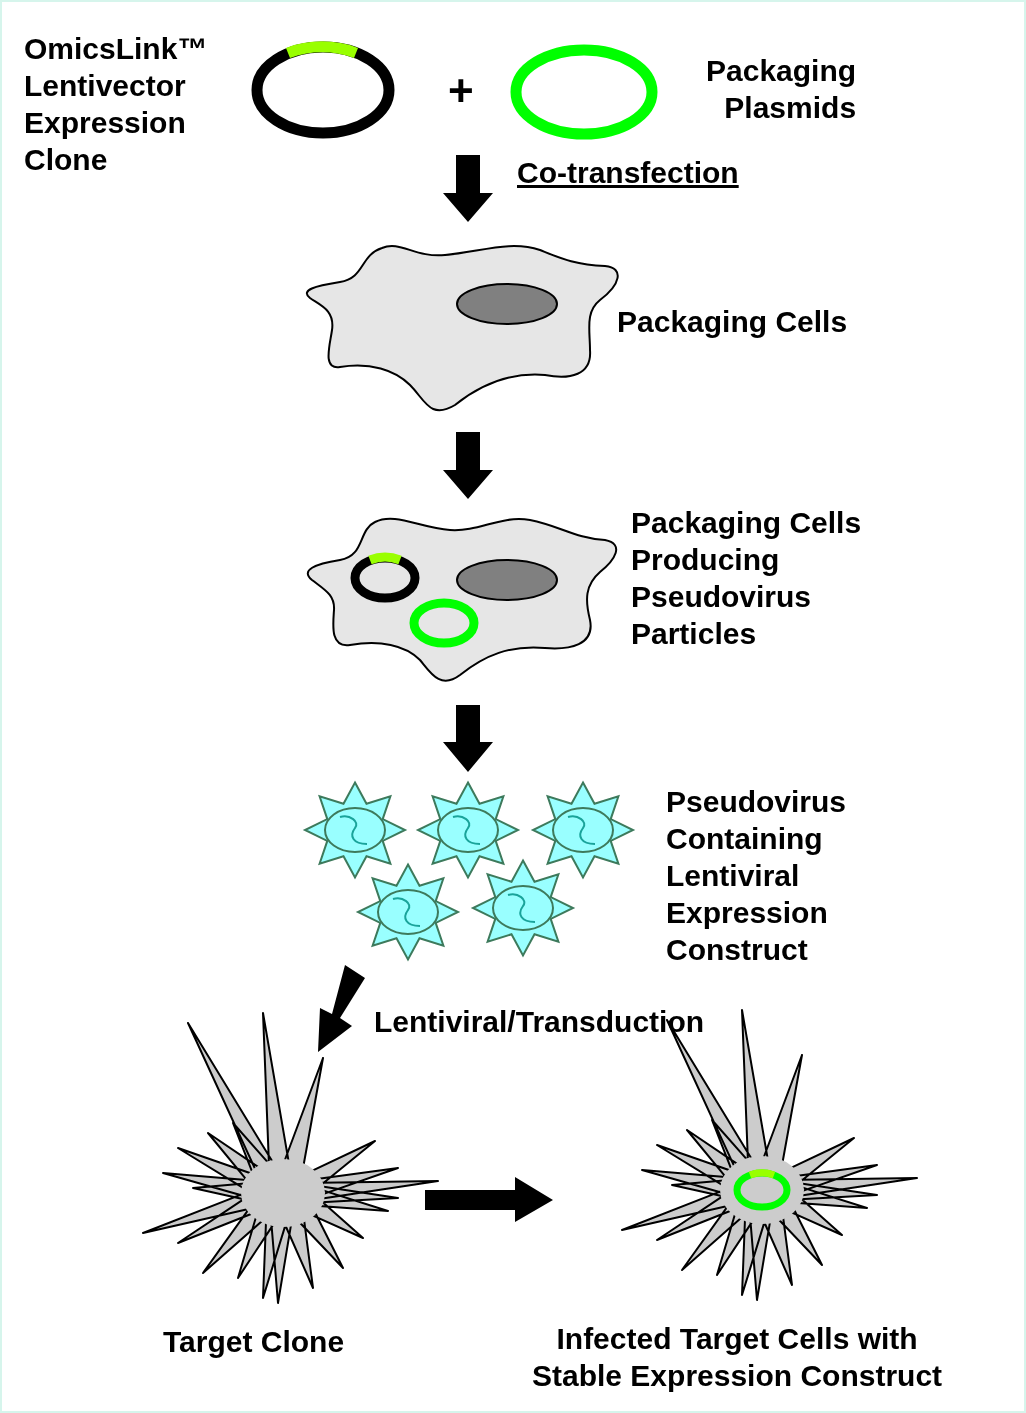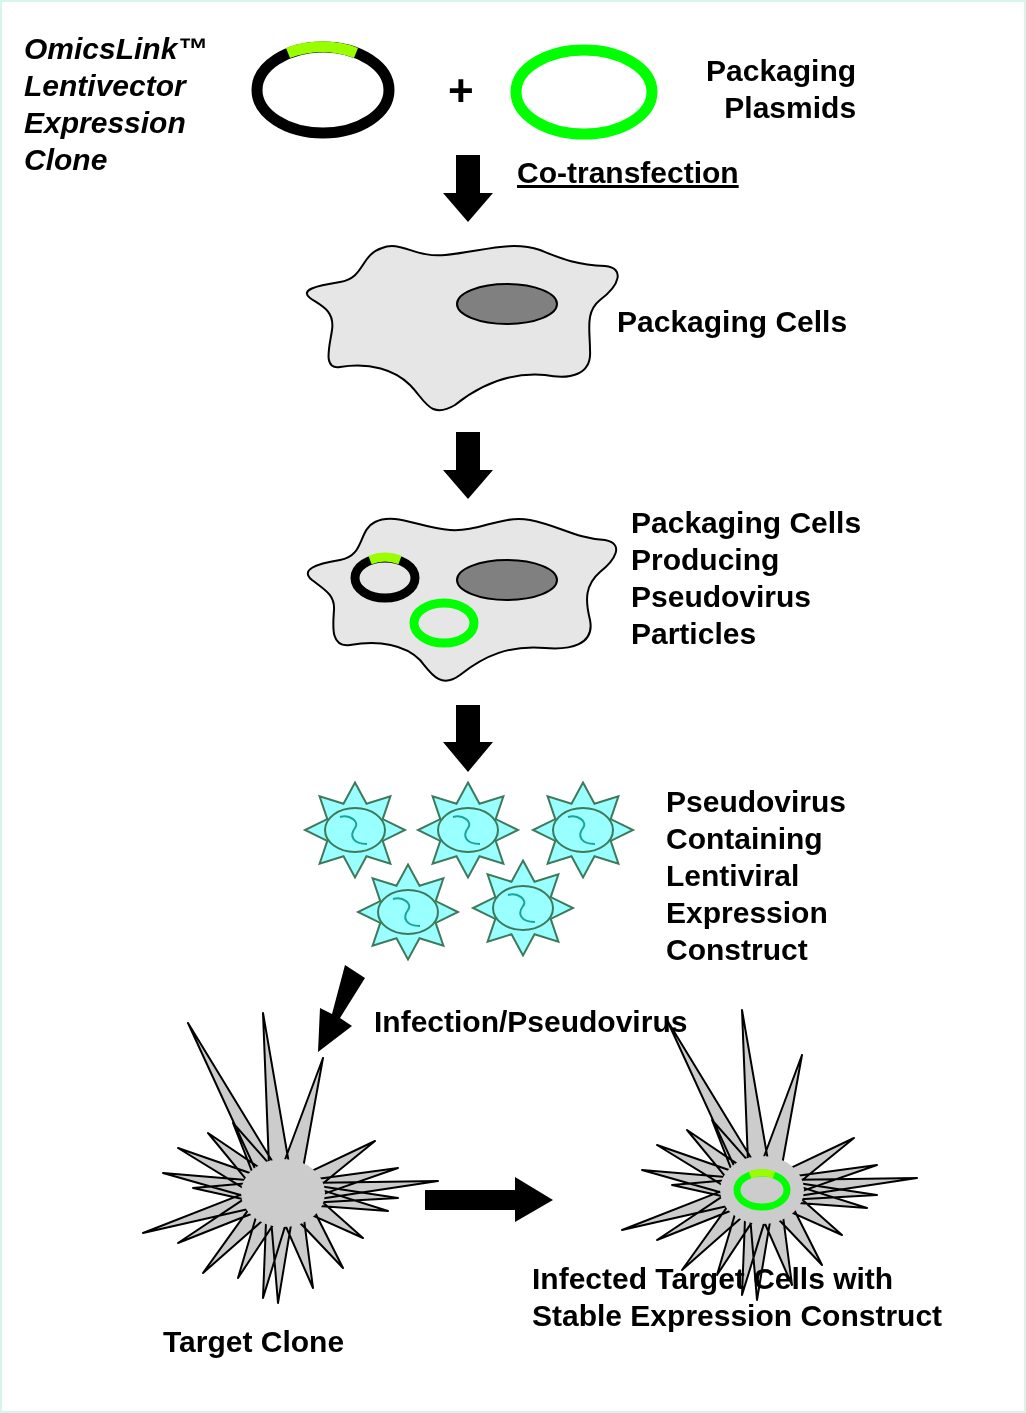--- a/index.html
+++ b/index.html
@@ -79,34 +79,34 @@
   <polygon points="425,1190 515,1190 515,1177 553,1200 515,1222 515,1210 425,1210" fill="#000"></polygon>
 
   <g id="infected-cell">
       <path d="M 734.5 1166.8 L 667 1020 L 751.7 1159.1 L 763.5 1158.0 L 802 1055 L 782.5 1162.5 L 790.9 1167.9 L 854 1138 L 800.6 1181.6 L 797.8 1175.7 L 877 1165 L 802.0 1191.1 L 799.9 1179.7 L 917 1178 L 801.4 1195.5 L 801.1 1183.4 L 877 1195 L 800.3 1199.3 L 801.9 1187.4 L 867 1208 L 798.5 1203.0 L 800.6 1198.3 L 842 1235 L 790.9 1212.1 L 793.9 1209.3 L 822 1265 L 778.5 1219.2 L 783.1 1217.2 L 792 1285 L 764.2 1222.0 L 770.1 1221.3 L 757 1300 L 750.4 1220.6 L 764.5 1221.9 L 742 1295 L 745.0 1219.0 L 752.6 1221.1 L 717 1275 L 735.1 1213.7 L 741.6 1217.5 L 682 1270 L 727.6 1206.3 L 731.3 1210.5 L 657 1240 L 722.8 1196.2 L 727.5 1206.1 L 622 1230 L 722.0 1190.9 L 722.8 1196.2 L 672 1185 L 723.9 1180.4 L 722.1 1192.7 L 642 1170 L 725.4 1177.1 L 725.6 1176.8 L 687 1130 L 737.9 1164.4 L 722.5 1185.1 L 657 1145 L 730.3 1170.5 L 731.4 1169.4 L 712 1120 L 747.5 1160.2 L 747.9 1160.1 L 742 1010 L 767.6 1158.3 Z" fill="#cccccc" stroke="#000" stroke-width="2" stroke-linejoin="round" fill-rule="nonzero"></path>
       <ellipse cx="762" cy="1190" rx="42" ry="34" fill="#cccccc"></ellipse>
       <ellipse cx="762" cy="1190" rx="25" ry="17" fill="none" stroke="#00ff00" stroke-width="7"></ellipse>
       <path d="M 750 1175 A 25 17 0 0 1 774 1175" fill="none" stroke="#99ff00" stroke-width="7"></path>
     </g>
 </svg>
 
-<div class="lbl" style="left:24px;top:30px;font-style:italic;">OmicsLink™
+<div class="lbl" style="left:24px;top:30px;">OmicsLink™
 Lentivector
 Expression
 Clone</div>
 <div class="lbl" style="left:448px;top:72px;font-size:44px;">+</div>
 <div class="lbl" style="left:706px;top:52px;text-align:right;">Packaging
 Plasmids</div>
 <div class="lbl" style="left:517px;top:154px;text-decoration:underline;">Co-transfection</div>
 <div class="lbl" style="left:617px;top:303px;">Packaging Cells</div>
 <div class="lbl" style="left:631px;top:504px;">Packaging Cells
 Producing
 Pseudovirus
 Particles</div>
 <div class="lbl" style="left:666px;top:783px;">Pseudovirus
 Containing
 Lentiviral
 Expression
 Construct</div>
-<div class="lbl" style="left:374px;top:1003px;">Infection/Pseudovirus</div>
+<div class="lbl" style="left:374px;top:1003px;">Lentiviral/Transduction</div>
 <div class="lbl" style="left:163px;top:1323px;">Target Clone</div>
-<div class="lbl" style="left:532px;top:1260px;">Infected Target Cells with
+<div class="lbl" style="left:532px;top:1320px;text-align:center;">Infected Target Cells with
 Stable Expression Construct</div>
 
 </body></html>

